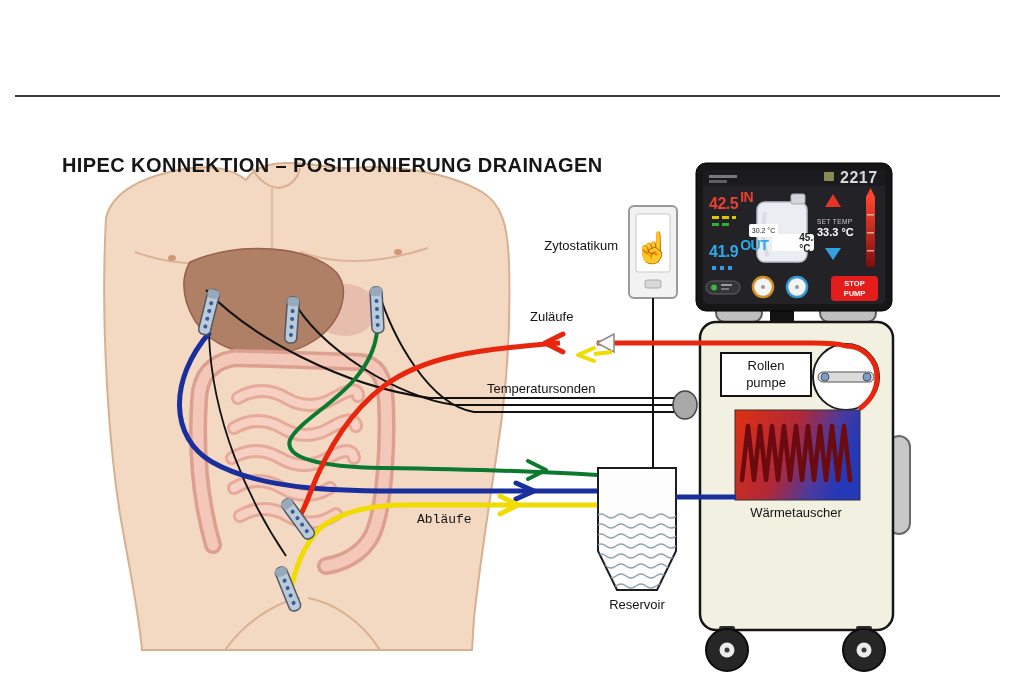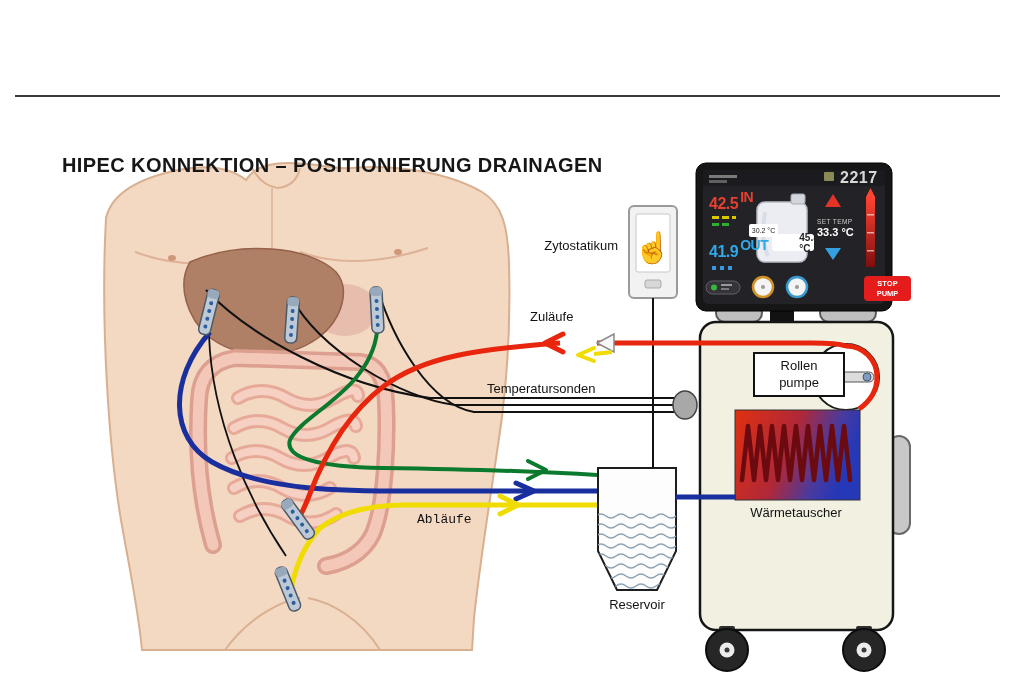--- a/index.html
+++ b/index.html
@@ -1,21 +1,21 @@
 <!DOCTYPE html>
 <html style="--inflow: #e8260e; --outflow: #f0dc00; --drain-green: #0b7a2e; --drain-blue: #1a2f9e; --probe: #111111; --logo: #c41414;"><head>
 <meta charset="utf-8">
 <style>
   * { margin:0; padding:0; box-sizing:border-box; }
   html,body { background:#9a9a9a; }
   body { font-family:"Liberation Sans", sans-serif; }
   .slide { position:relative; width:1015px; height:681px; background:#ffffff; overflow:hidden; margin:0 auto; }
   svg.canvas { position:absolute; left:0; top:0; z-index:1; }
   .label { position:absolute; z-index:2; font-size:13px; color:#131313; }
-  .preline { white-space:pre-line;margin-left:33px; }
+  .preline { white-space:pre-line; }
 
   .logo { position:absolute; top:40px; right:52px; z-index:2; font-style:italic; font-size:35px; letter-spacing:-1px; color:var(--logo,#c41414); }
   .logo .p1 { font-weight:800; }
   .logo .p2 { font-weight:400; }
   .header-rule { position:absolute; left:15px; top:95px; width:985px; border-top:2px solid #3a3a3a; z-index:2; }
   .page-title { position:absolute; left:62px; top:110px; z-index:2; font-size:20px; font-weight:600; letter-spacing:.4px; color:#161616;margin-top:44px; }
 
   .lbl-zyto { left:500px; top:238px; width:118px; text-align:right; }
   .lbl-zulaeufe { left:530px; top:309px; }
   .lbl-sonden { left:487px; top:381px; }

